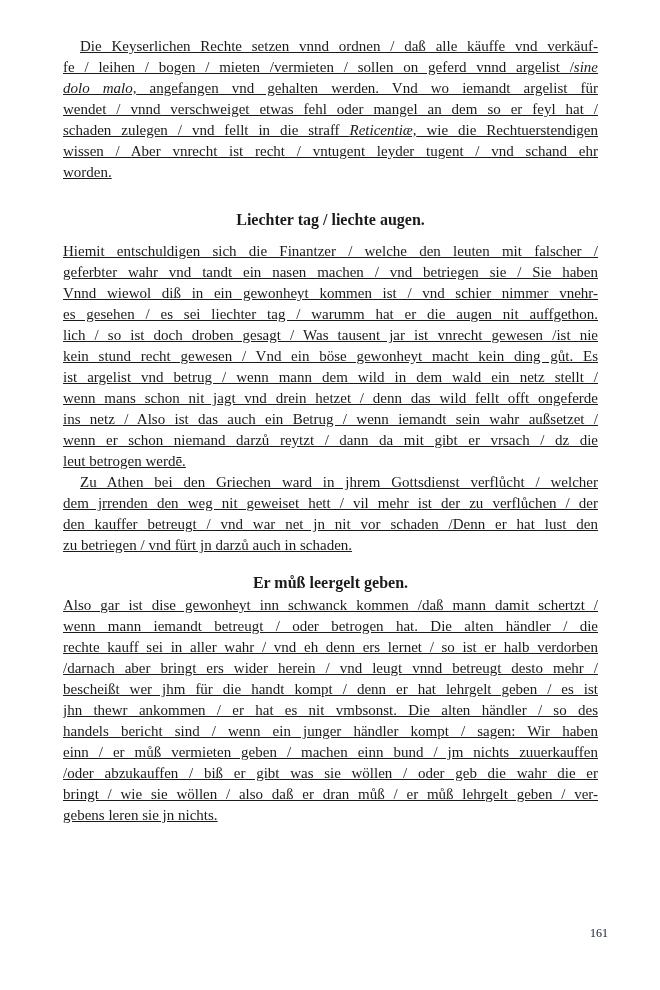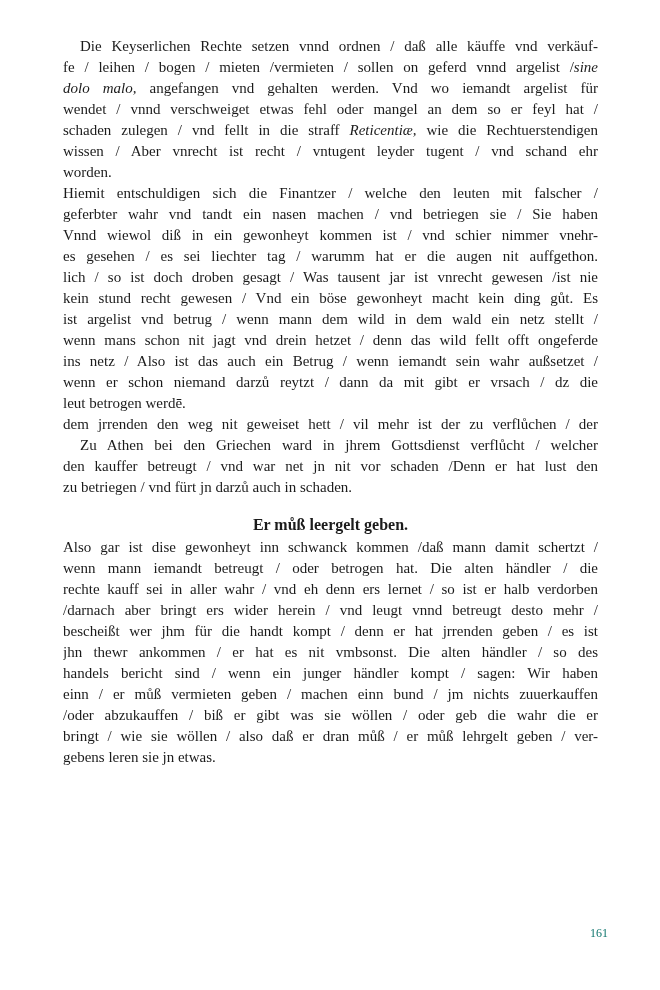--- a/index.html
+++ b/index.html
@@ -13,84 +13,86 @@
   }
   .page { position: absolute; inset: 0; background: #ffffff; }
   .column { position: absolute; left: 63px; top: 36px; width: 535px; }
   .para { font-size: 15px; line-height: 21px; }
   .line {
     text-align: justify;
     text-align-last: justify;
     height: 21px;
     overflow: hidden;
     white-space: nowrap;
+    text-decoration: underline;
   }
   .line.last { text-align-last: left; }
   .line.indent { text-indent: 17px; }
   .it { font-style: italic; margin-top: 24px; }
   .heading {
     font-weight: bold;
     text-align: center;
     font-size: 16px;
     line-height: 21px;
     margin-top: 26px;
     margin-bottom: 11px;
   }
   .heading.h2 { margin-top: 16px; margin-bottom: 2px; }
   .folio {
     position: absolute;
     top: 926px;
     right: 52px;
     font-size: 12px;
     line-height: 14px;
-    color: #0f766e;
+    color: #0f172a;
   }
 </style>
 </head>
 <body>
 
 <div class="page">
   <div class="column">
       <div class="para">
         <div class="line indent">Die Keyserlichen Rechte setzen vnnd ordnen / daß alle käuffe vnd verkäuf-</div>
         <div class="line">fe / leihen / bogen / mieten /vermieten / sollen on geferd vnnd argelist /<span class="it">sine</span></div>
         <div class="line"><span class="it">dolo malo,</span> angefangen vnd gehalten werden. Vnd wo iemandt argelist für</div>
         <div class="line">wendet / vnnd verschweiget etwas fehl oder mangel an dem so er feyl hat /</div>
         <div class="line">schaden zulegen / vnd fellt in die straff <span class="it">Reticentiæ,</span> wie die Rechtuerstendigen</div>
         <div class="line">wissen / Aber vnrecht ist recht / vntugent leyder tugent / vnd schand ehr</div>
         <div class="line last">worden.</div>
       </div>
+      <div class="heading">Liechter tag / liechte augen.</div>
       <div class="para">
         <div class="line">Hiemit entschuldigen sich die Finantzer / welche den leuten mit falscher /</div>
         <div class="line">geferbter wahr vnd tandt ein nasen machen / vnd betriegen sie / Sie haben</div>
         <div class="line">Vnnd wiewol diß in ein gewonheyt kommen ist / vnd schier nimmer vnehr-</div>
         <div class="line">es gesehen / es sei liechter tag / warumm hat er die augen nit auffgethon.</div>
         <div class="line">lich / so ist doch droben gesagt / Was tausent jar ist vnrecht gewesen /ist nie</div>
         <div class="line">kein stund recht gewesen / Vnd ein böse gewonheyt macht kein ding gůt. Es</div>
         <div class="line">ist argelist vnd betrug / wenn mann dem wild in dem wald ein netz stellt /</div>
         <div class="line">wenn mans schon nit jagt vnd drein hetzet / denn das wild fellt offt ongeferde</div>
         <div class="line">ins netz / Also ist das auch ein Betrug / wenn iemandt sein wahr außsetzet /</div>
         <div class="line">wenn er schon niemand darzů reytzt / dann da mit gibt er vrsach / dz die</div>
         <div class="line last">leut betrogen werdē.</div>
       </div>
       <div class="para">
+        <div class="line indent">Zu Athen bei den Griechen ward in jhrem Gottsdienst verflůcht / welcher</div>
         <div class="line">dem jrrenden den weg nit geweiset hett / vil mehr ist der zu verflůchen / der</div>
-        <div class="line indent">Zu Athen bei den Griechen ward in jhrem Gottsdienst verflůcht / welcher</div>
         <div class="line">den kauffer betreugt / vnd war net jn nit vor schaden /Denn er hat lust den</div>
         <div class="line last">zu betriegen / vnd fürt jn darzů auch in schaden.</div>
       </div>
       <div class="heading h2">Er můß leergelt geben.</div>
       <div class="para">
         <div class="line">Also gar ist dise gewonheyt inn schwanck kommen /daß mann damit schertzt /</div>
         <div class="line">wenn mann iemandt betreugt / oder betrogen hat. Die alten händler / die</div>
         <div class="line">rechte kauff sei in aller wahr / vnd eh denn ers lernet / so ist er halb verdorben</div>
         <div class="line">/darnach aber bringt ers wider herein / vnd leugt vnnd betreugt desto mehr /</div>
-        <div class="line">bescheißt wer jhm für die handt kompt / denn er hat jrrenden geben / es ist</div>
+        <div class="line">bescheißt wer jhm für die handt kompt / denn er hat lehrgelt geben / es ist</div>
         <div class="line">jhn thewr ankommen / er hat es nit vmbsonst. Die alten händler / so des</div>
         <div class="line">handels bericht sind / wenn ein junger händler kompt / sagen: Wir haben</div>
         <div class="line">einn / er můß vermieten geben / machen einn bund / jm nichts zuuerkauffen</div>
         <div class="line">/oder abzukauffen / biß er gibt was sie wöllen / oder geb die wahr die er</div>
         <div class="line">bringt / wie sie wöllen / also daß er dran můß / er můß lehrgelt geben / ver-</div>
-        <div class="line last">gebens leren sie jn etwas.</div>
+        <div class="line last">gebens leren sie jn nichts.</div>
       </div>
     </div>
   <div class="folio">161</div>
 </div>
 
 </body></html>

